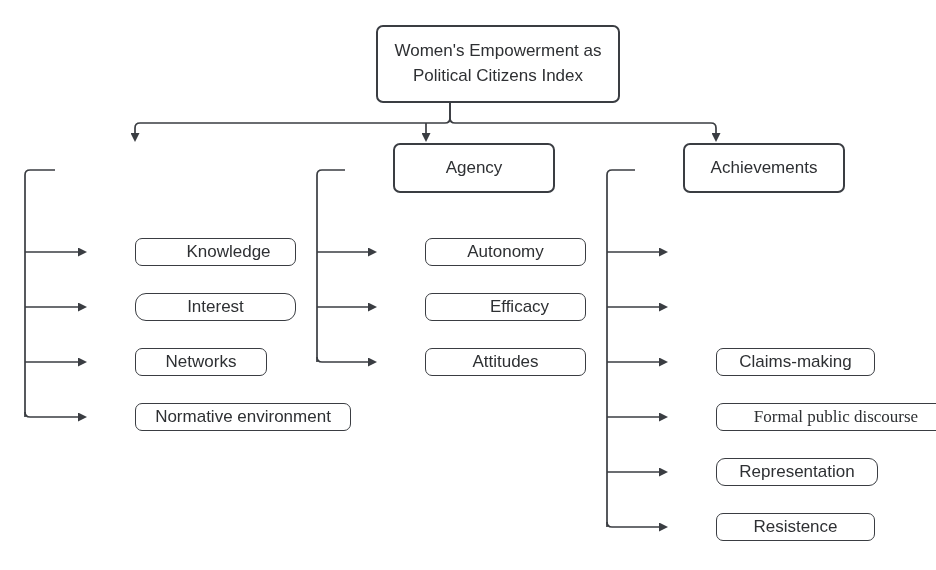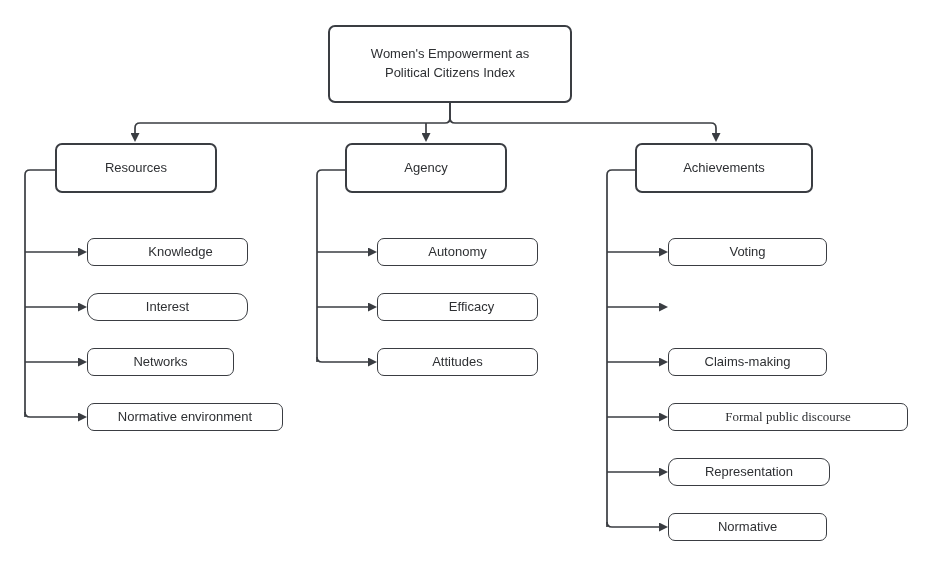--- a/index.html
+++ b/index.html
@@ -27,23 +27,24 @@
   .node {
     position: absolute;
     box-sizing: border-box;
     background: #ffffff;
     border: 1.6px solid #3a3d42;
     border-radius: 7px;
     display: flex;
     align-items: center;
     justify-content: center;
     text-align: center;
-    font-size: 13px;
+    font-size: 17px;
     line-height: 1.45;
     color: #2e3033;
+    margin-left: 48px;
   }
   .node.level-0,
   .node.level-1 {
     border-width: 2px;
   }
   .node.level-0 {
     white-space: pre-line;
   }
 </style>
 </head>
@@ -82,32 +83,30 @@
       <path d="M607,362 H659" marker-end="url(#arrow)"></path>
       <path d="M607,417 H659" marker-end="url(#arrow)"></path>
       <path d="M607,472 H659" marker-end="url(#arrow)"></path>
       <path d="M607,522 Q607,527 612,527 H659" marker-end="url(#arrow)"></path>
     </g>
   </svg>
 
   <div class="node level-0" style="left:328px; top:25px; width:244px; height:78px;">Women's Empowerment as
 Political Citizens Index</div>
 
-  <div class="node level-1" style="left:55px; top:143px; width:162px; height:50px;">Resources</div>
   <div class="node level-1" style="left:345px; top:143px; width:162px; height:50px;text-align:center;">Agency</div>
-  <div class="node level-1" style="left:635px; top:143px; width:178px; height:50px;">Achievements</div>
+  <div class="node level-1" style="left:635px; top:143px; width:162px; height:50px;">Achievements</div>
 
   <div class="node level-2" style="left:87px; top:238px; width:161px; height:28px;padding-left:26px;">Knowledge</div>
   <div class="node level-2" style="left:87px; top:293px; width:161px; height:28px;border-radius:11px;">Interest</div>
-  <div class="node level-2" style="left:87px; top:348px; width:147px; height:28px;">Networks</div>
-  <div class="node level-2" style="left:87px; top:403px; width:196px; height:28px;">Normative environment</div>
+  <div class="node level-2" style="left:87px; top:348px; width:132px; height:28px;">Networks</div>
+  <div class="node level-2" style="left:87px; top:403px; width:216px; height:28px;">Normative environment</div>
 
   <div class="node level-2" style="left:377px; top:238px; width:161px; height:28px;">Autonomy</div>
   <div class="node level-2" style="left:377px; top:293px; width:161px; height:28px;padding-left:28px;">Efficacy</div>
   <div class="node level-2" style="left:377px; top:348px; width:161px; height:28px;">Attitudes</div>
 
-  <div class="node level-2" style="left:668px; top:238px; width:159px; height:28px;">Voting</div>
   <div class="node level-2" style="left:668px; top:348px; width:159px; height:28px;">Claims-making</div>
   <div class="node level-2" style="left:668px; top:403px; width:240px; height:28px;font-family:Liberation Serif, serif;">Formal public discourse</div>
   <div class="node level-2" style="left:668px; top:458px; width:162px; height:28px;border-radius:9px;">Representation</div>
-  <div class="node level-2" style="left:668px; top:513px; width:159px; height:28px;">Normative</div>
+  <div class="node level-2" style="left:668px; top:513px; width:159px; height:28px;">Resistence</div>
 
 </div>
 
 </body></html>

